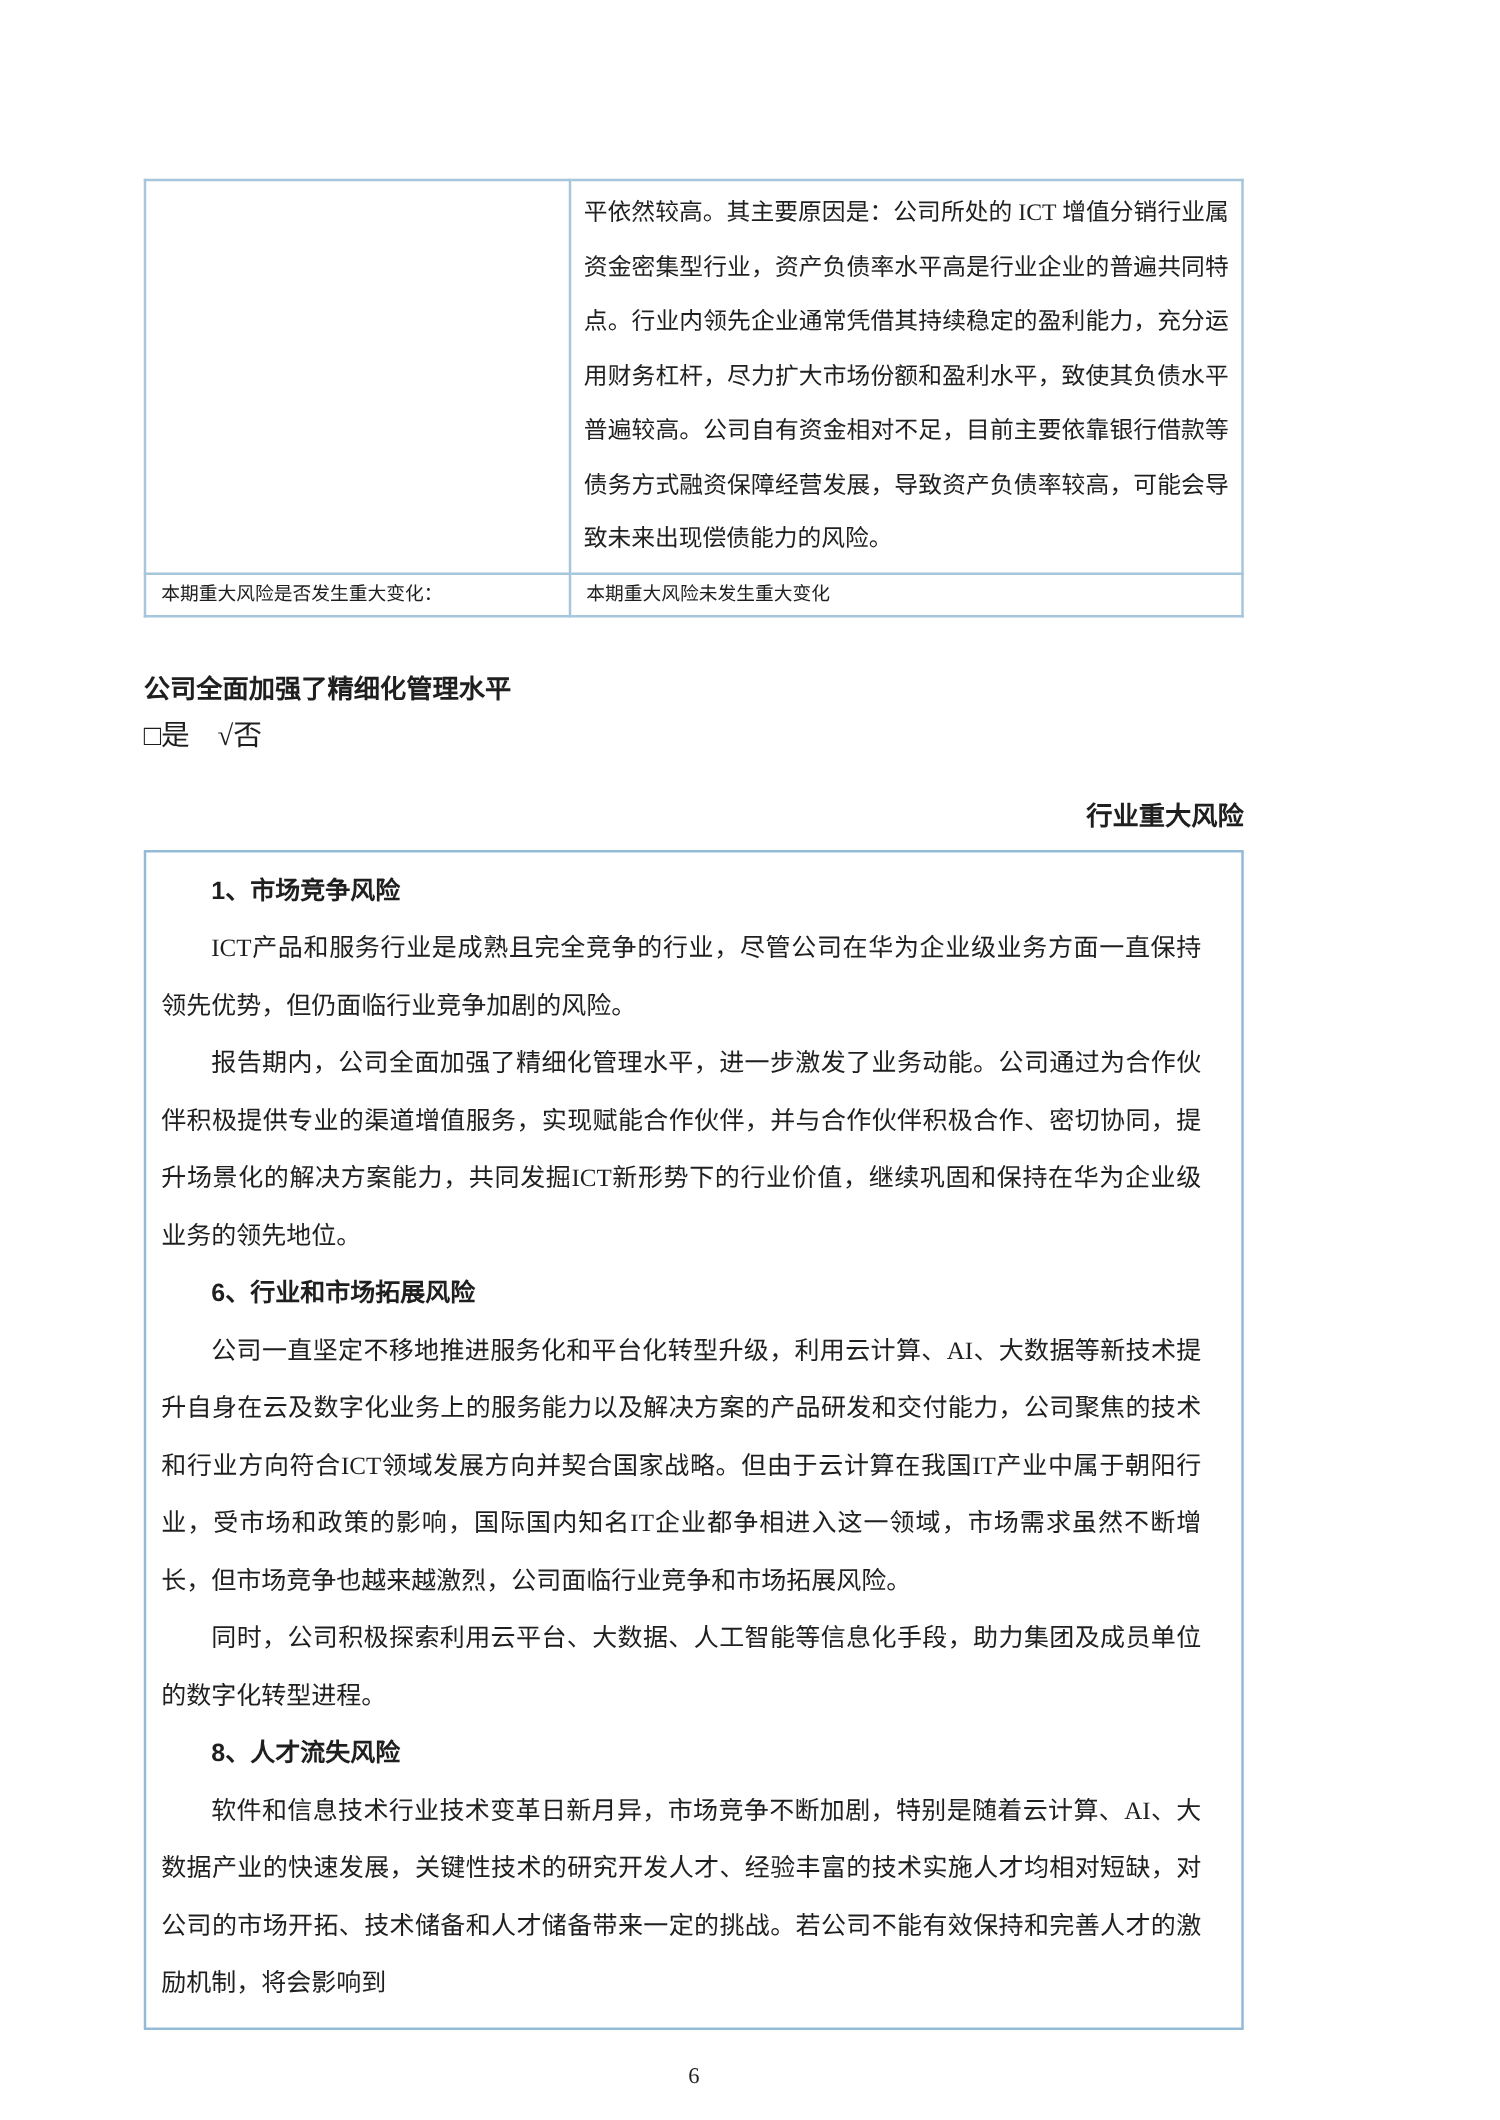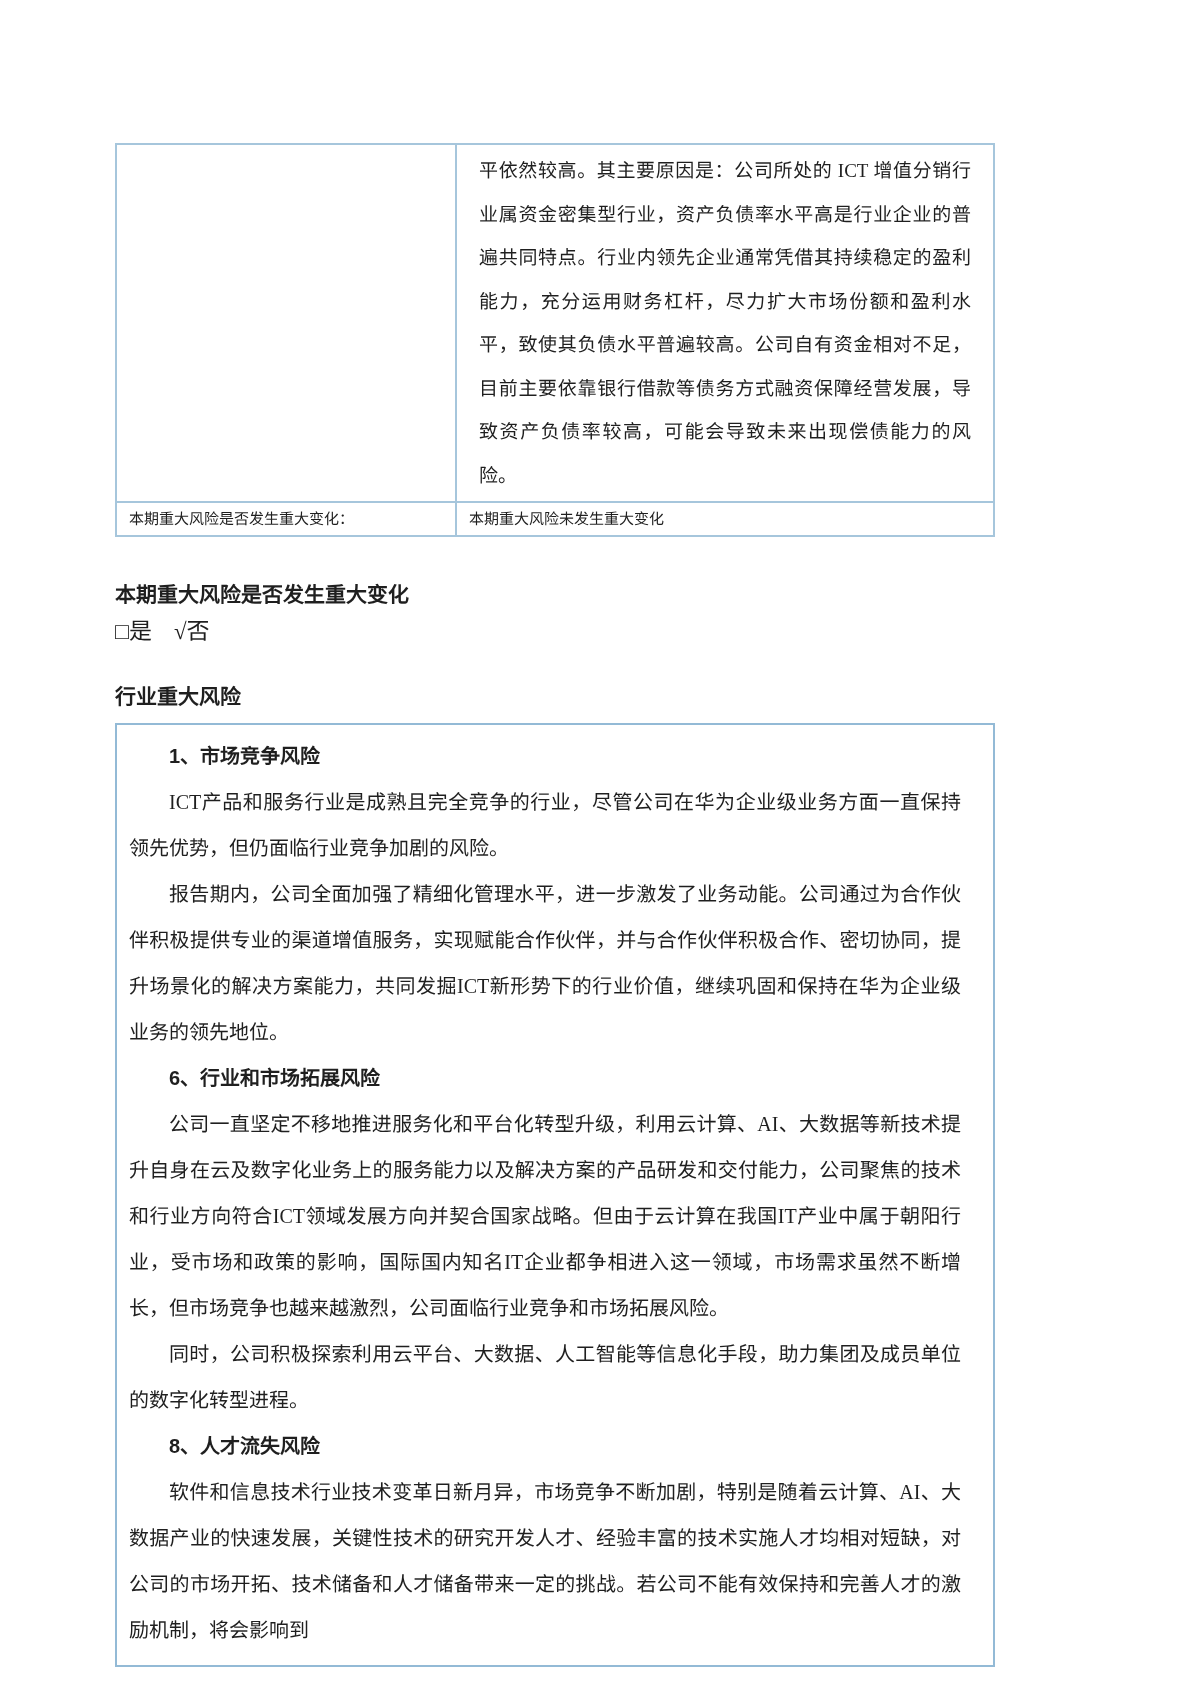--- a/index.html
+++ b/index.html
@@ -21,21 +21,21 @@
     width: 100%;
     border-collapse: collapse;
     table-layout: fixed;
   }
   table.carryover td {
     border: 2px solid #a6c6dc;
     vertical-align: top;
   }
   td.cell-label { width: 340px; padding: 2px 12px; font-size: 19px; }
   tr.row-long td.cell-value {
-    padding: 4px 22px;
+    padding: 4px 10px;
     font-size: 19px;
     line-height: 43.5px;
     text-align: justify;
   }
   tr.row-short td { font-size: 15px; line-height: 30px; padding: 1px 12px; }
 
   
   .delist-title {
     margin-top: 44px;
     font-family: "Liberation Sans", "DejaVu Sans", sans-serif;
@@ -46,20 +46,21 @@
   .checkline { margin-top: 8px; font-size: 23px; line-height: 30px; }
   .checkline .opt-no { margin-left: 22px; }
 
   
   .industry-title {
     margin-top: 36px;
     font-family: "Liberation Sans", "DejaVu Sans", sans-serif;
     font-weight: bold;
     font-size: 21px;
     line-height: 28px;
+    text-align: right;
   }
   .risk-box {
     margin-top: 12px;
     border: 2px solid #93bad6;
     padding: 8px 32px 12px 12px;
   }
   .risk-box h3 {
     font-family: "Liberation Sans", "DejaVu Sans", sans-serif;
     font-weight: bold;
     font-size: 20px;
@@ -91,21 +92,21 @@
       <td class="cell-label"></td>
       <td class="cell-value">平依然较高。其主要原因是：公司所处的 ICT 增值分销行业属资金密集型行业，资产负债率水平高是行业企业的普遍共同特点。行业内领先企业通常凭借其持续稳定的盈利能力，充分运用财务杠杆，尽力扩大市场份额和盈利水平，致使其负债水平普遍较高。公司自有资金相对不足，目前主要依靠银行借款等债务方式融资保障经营发展，导致资产负债率较高，可能会导致未来出现偿债能力的风险。</td>
     </tr>
     <tr class="row-short">
       <td class="cell-label">本期重大风险是否发生重大变化：</td>
       <td class="cell-value">本期重大风险未发生重大变化</td>
     </tr>
   </tbody>
     </table>
 
-  <h2 class="delist-title">本期重大风险是否发生重大变化</h2>
+  <h2 class="delist-title">公司全面加强了精细化管理水平</h2>
 
   <div class="checkline">
     <span class="opt-yes">□是</span><span class="opt-no">√否</span>
   </div>
 
   <h2 class="industry-title">行业重大风险</h2>
 
   <div class="risk-box">
 
     <h3>1、市场竞争风险</h3>

